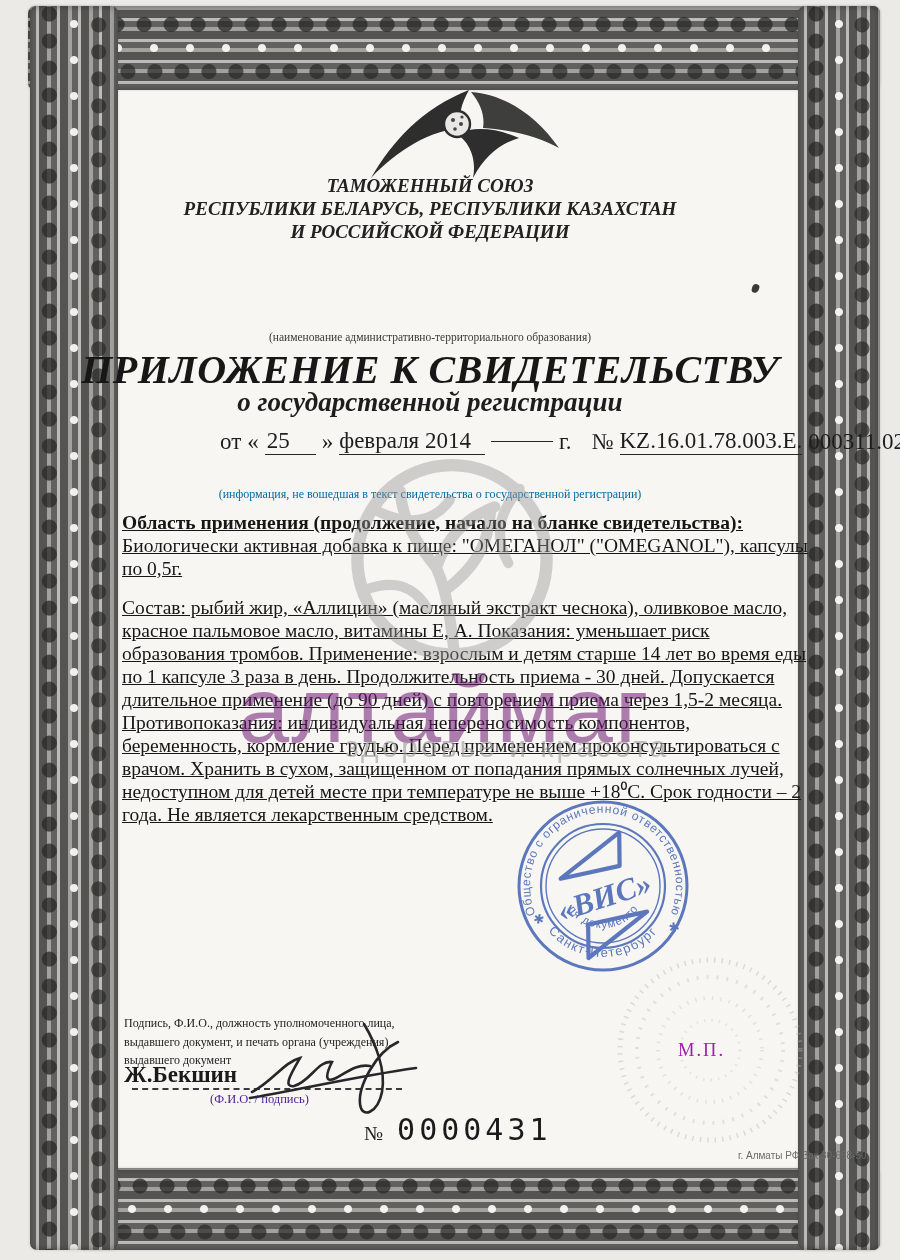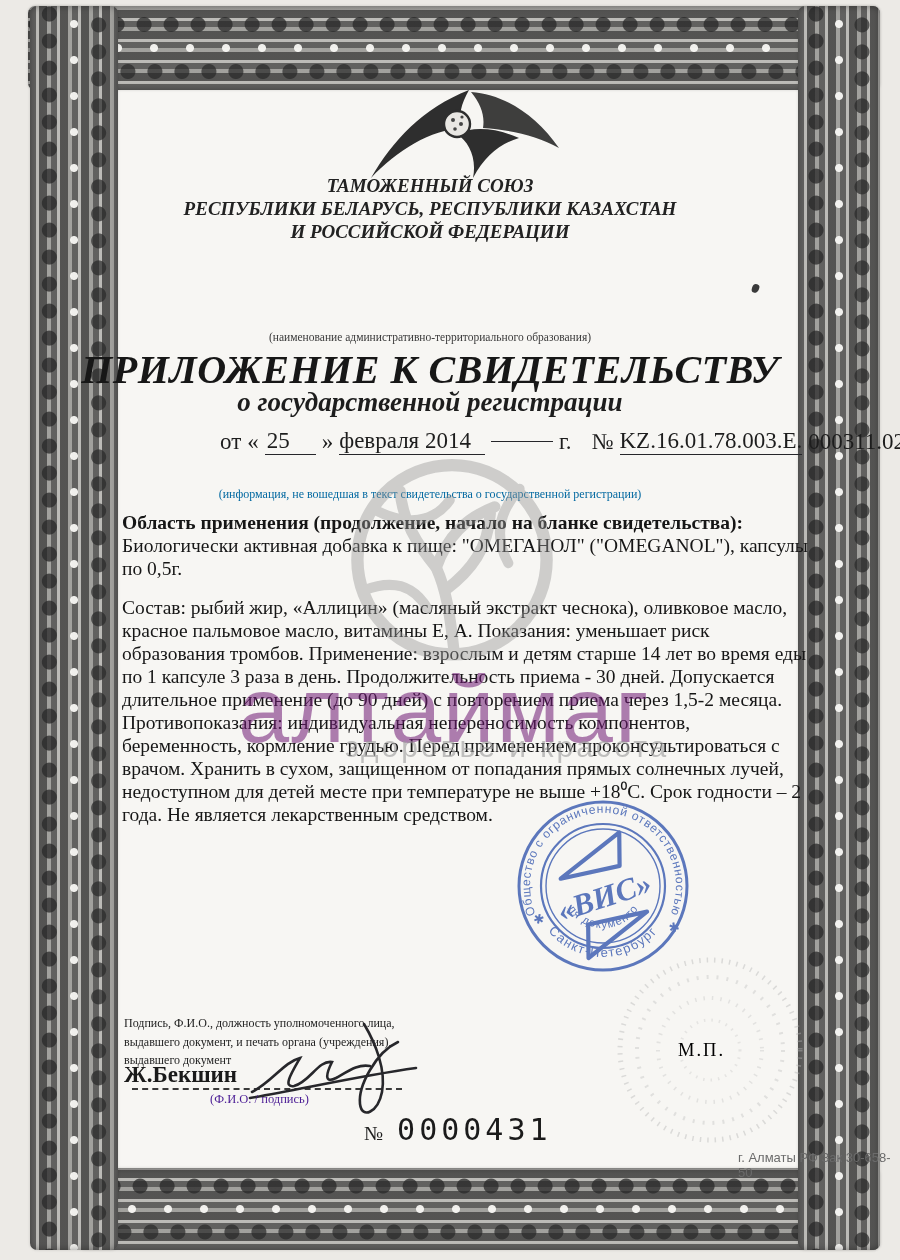--- a/index.html
+++ b/index.html
@@ -36,40 +36,40 @@
   .title{left:80px;top:346px;width:700px;font-weight:bold;font-style:italic;
          font-size:40px;letter-spacing:.5px;color:#171717;}
   .subtitle{left:80px;top:387px;width:700px;font-weight:bold;font-style:italic;font-size:27px;}
   .date-line{left:220px;top:428px;font-size:23px;display:flex;align-items:center;gap:6px;white-space:nowrap;}
   .u{border-bottom:1.6px solid #26262a;}
   .day-u{padding:0 26px 0 2px;}
   .my-u{padding-right:14px;}
   .blank-u{display:inline-block;width:62px;}
   .num-sign{margin-left:14px;}
   .info-caption{left:80px;top:459px;width:700px;font-size:12px;color:#0369a1;margin-top:28px;}
-  .body-text{left:122px;top:511px;width:692px;font-size:19.5px;line-height:23px;color:#161616;}
+  .body-text{left:122px;top:511px;width:692px;font-size:19.5px;line-height:23px;color:#161616;text-decoration:underline;}
   .body-text .bold{font-weight:bold;}
   .para2{margin-top:16px;}
   .wm-leaf{left:338px;top:455px;width:228px;height:214px;opacity:.42;}
   .wm-brand{left:238px;top:664px;font-family:"Liberation Sans",sans-serif;font-weight:normal;
             font-size:92px;letter-spacing:2px;color:#701a75;opacity:.55;line-height:1;}
   .wm-tagline{left:345px;top:730px;font-family:"Liberation Sans",sans-serif;
             font-size:30px;letter-spacing:3px;color:#9a9a9a;opacity:.6;}
   .stamp{left:493px;top:776px;width:220px;height:220px;opacity:.92;}
   .seal{left:612px;top:952px;width:196px;height:196px;opacity:.6;filter:blur(.5px);}
-  .seal-label{left:678px;top:1040px;font-size:18.5px;letter-spacing:2px;color:#000000;}
+  .seal-label{left:678px;top:1040px;font-size:18.5px;letter-spacing:2px;color:#a21caf;}
   .sig-caption{left:124px;top:1014px;font-size:12px;line-height:18.5px;color:#222;}
   .sig-name{left:124px;top:1062px;font-size:23px;font-weight:bold;color:#1a1a1a;}
   .sig-squiggle{left:246px;top:1018px;width:175px;height:105px;}
   .sig-line{left:132px;top:1070px;width:270px;height:18px;border-bottom:2px dashed #3a3a3a;}
   .sig-field-caption{left:210px;top:1092px;font-size:12.5px;color:#4c1d95;}
   .serial{left:364px;top:1112px;display:flex;align-items:baseline;gap:14px;}
   .serial-sign{font-size:20px;}
   .serial-num{font-family:"DejaVu Sans Mono",monospace;font-size:30px;letter-spacing:4px;color:#1b1b1b;}
-  .print-note{left:738px;top:1150px;font-family:"Liberation Sans",sans-serif;font-size:13px;color:#6b6b6b;}
+  .print-note{left:738px;top:1150px;font-family:"Liberation Sans",sans-serif;font-size:10px;color:#6b6b6b;}
   .speck{left:752px;top:284px;width:7px;height:9px;background:#3a3a3a;border-radius:50% 40% 55% 45%;transform:rotate(20deg);}
 </style>
 </head>
 <body>
 
 <div class="sheet">
 
   <div class="inner-panel"></div>
   <div class="lace h top"></div>
   <div class="lace h bottom"></div>

